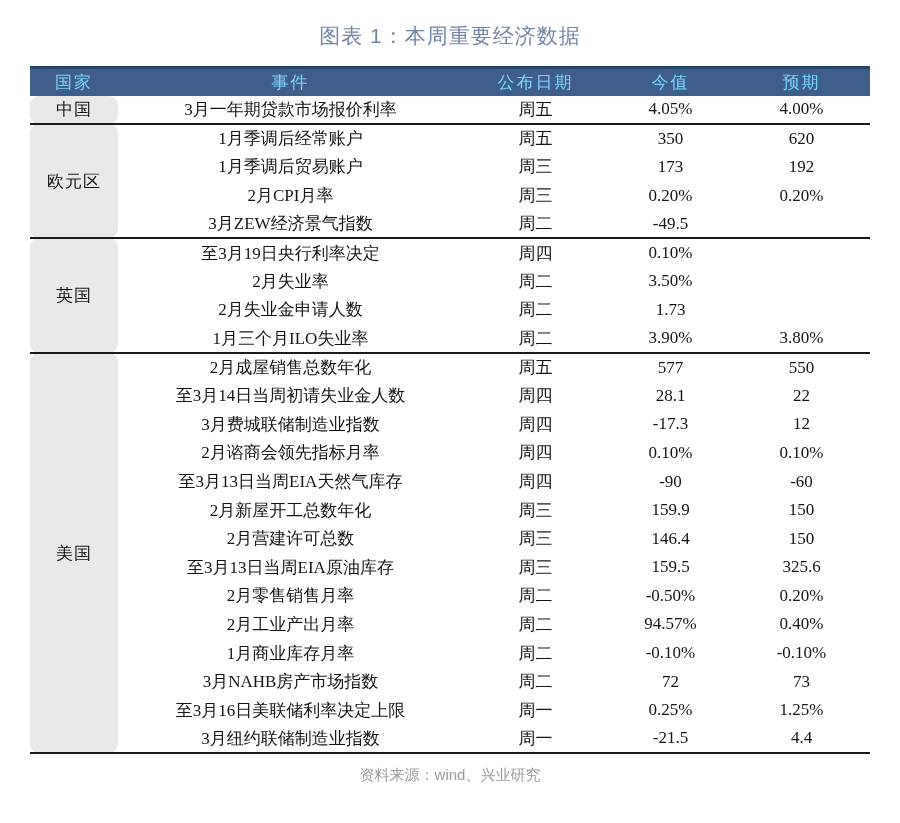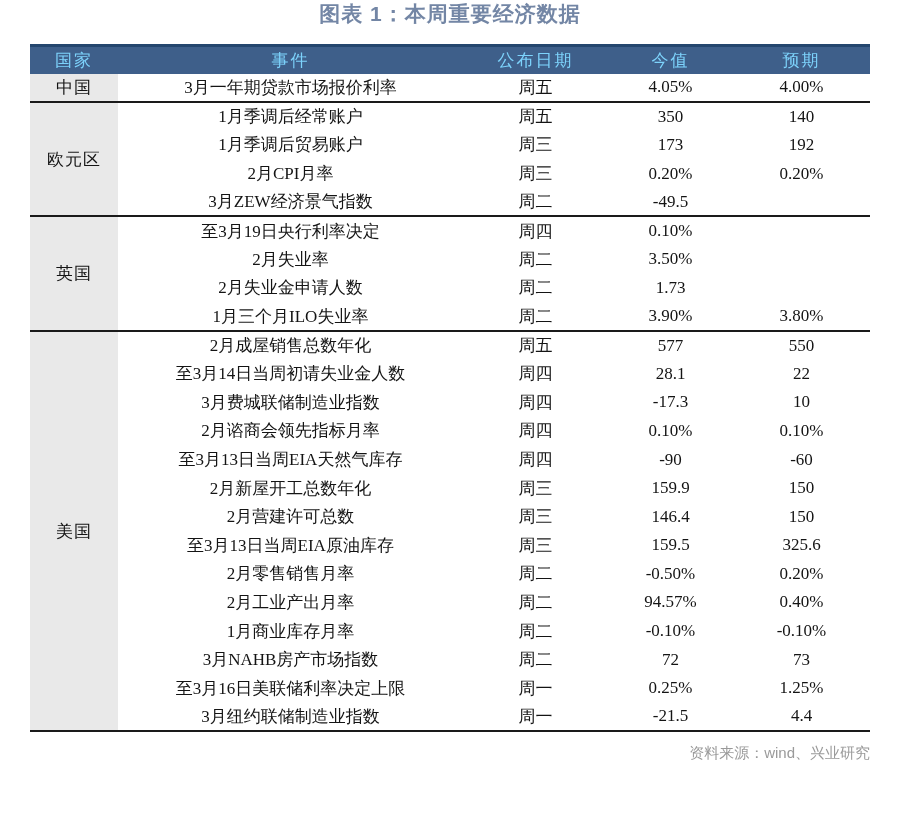--- a/index.html
+++ b/index.html
@@ -12,23 +12,24 @@
     --body-text:#141414;
   }
   *{box-sizing:border-box;}
   html,body{margin:0;padding:0;}
   body{
     width:900px;height:823px;background:#ffffff;overflow:hidden;
     font-family:"Liberation Serif","DejaVu Serif",serif;
     color:var(--body-text);
   }
   .page-title{
+    padding-top:22px;
     text-align:center;
     font-family:"Liberation Sans","DejaVu Sans",sans-serif;
-    font-weight:bold;
+    font-weight:normal;
     font-size:21px;
     letter-spacing:1px;
     color:var(--title-color);
   }
   table.econ{
     width:840px;
     margin:16px auto 0 auto;
     border-collapse:collapse;
     table-layout:fixed;
   }
@@ -52,28 +53,29 @@
   }
   table.econ td.country{
     background:var(--country-bg);
     letter-spacing:1px;
   }
   table.econ tr.group-end td{
     border-bottom:2px solid var(--separator);
   }
   table.econ td.country{
     border-bottom:2px solid var(--separator);
+    border-radius:9px;
   }
   table.econ tr:last-child td{
     border-bottom:2.5px solid var(--separator);
   }
   .source-note{
     width:840px;
     margin:12px auto 0 auto;
-    text-align:right;
+    text-align:center;
     font-family:"Liberation Sans","DejaVu Sans",sans-serif;
     font-size:15px;
     color:var(--source-color);
   }
 </style>
 </head>
 <body>
 
 <div class="page-title">图表 1：本周重要经济数据</div>
 
@@ -100,21 +102,21 @@
         <td>3月一年期贷款市场报价利率</td>
         <td>周五</td>
         <td>4.05%</td>
         <td>4.00%</td>
       </tr>
       <tr>
         <td rowspan="4" class="country">欧元区</td>
         <td>1月季调后经常账户</td>
         <td>周五</td>
         <td>350</td>
-        <td>140</td>
+        <td>620</td>
       </tr>
       <tr>
         <td>1月季调后贸易账户</td>
         <td>周三</td>
         <td>173</td>
         <td>192</td>
       </tr>
       <tr>
         <td>2月CPI月率</td>
         <td>周三</td>
@@ -162,21 +164,21 @@
       <tr>
         <td>至3月14日当周初请失业金人数</td>
         <td>周四</td>
         <td>28.1</td>
         <td>22</td>
       </tr>
       <tr>
         <td>3月费城联储制造业指数</td>
         <td>周四</td>
         <td>-17.3</td>
-        <td>10</td>
+        <td>12</td>
       </tr>
       <tr>
         <td>2月谘商会领先指标月率</td>
         <td>周四</td>
         <td>0.10%</td>
         <td>0.10%</td>
       </tr>
       <tr>
         <td>至3月13日当周EIA天然气库存</td>
         <td>周四</td>

